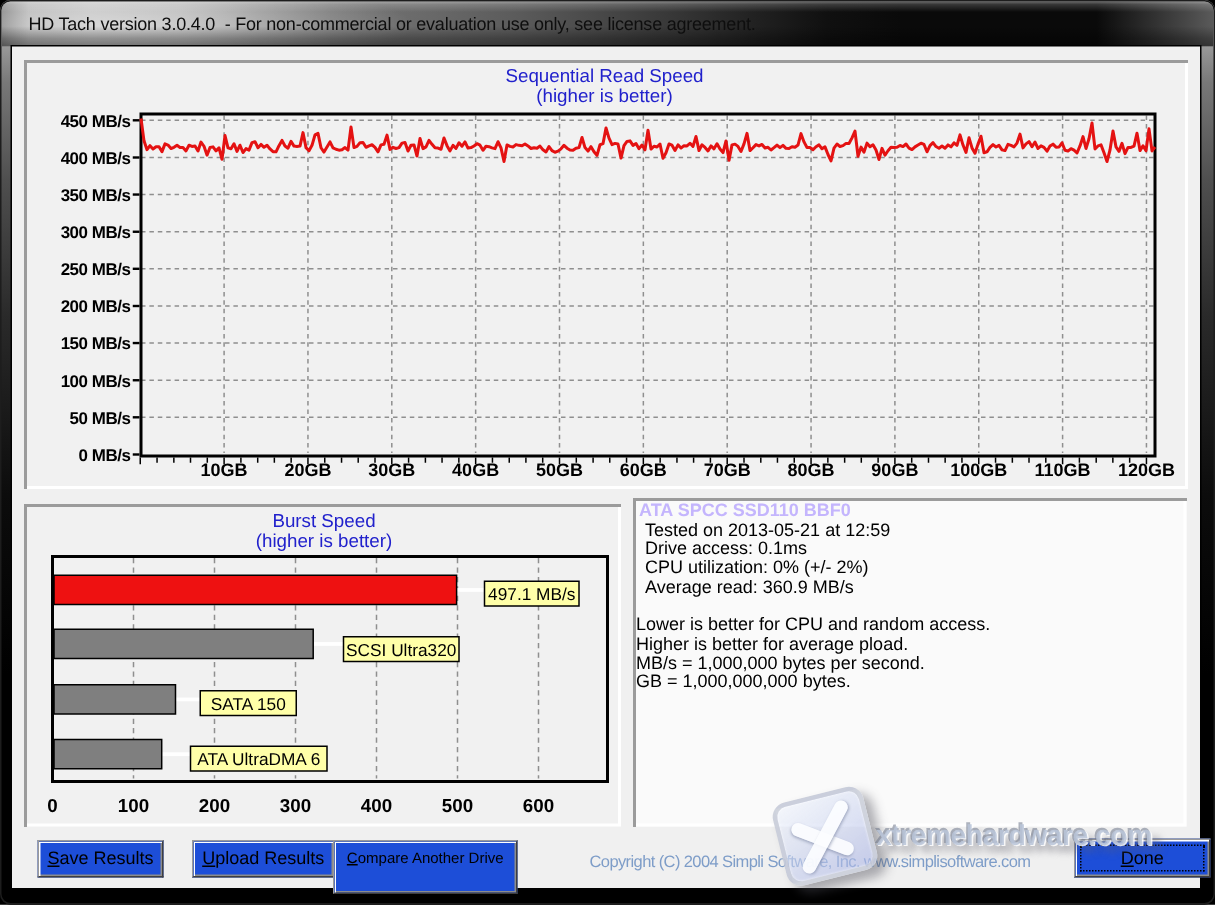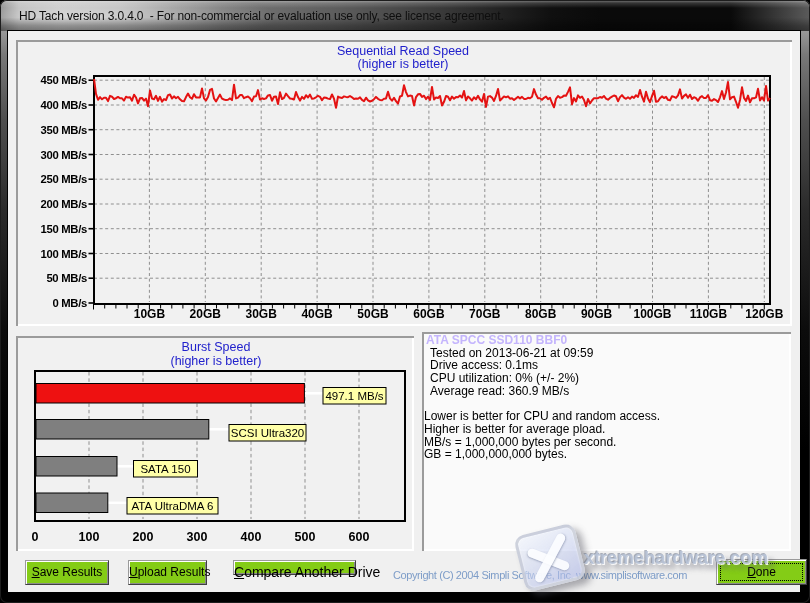--- a/index.html
+++ b/index.html
@@ -20,21 +20,21 @@
 .panel { position:absolute; background:#f1f1f1;
   box-shadow:inset 2px 2px 0 #9b9b9b, inset -2px -2px 0 #ffffff; }
 #p-top { left:16px; top:40px; width:776px; height:286px; }
 #p-burst { left:16px; top:336px; width:398px; height:215px; }
 #p-info { left:422px; top:332px; width:369px; height:219px; background:#fafafa; }
 #chartsvg { position:absolute; left:0; top:0; }
 .gr { stroke:#8f8f8f; stroke-width:1; stroke-dasharray:3,2.6; }
 .gr2 { stroke:#8f8f8f; stroke-width:1; stroke-dasharray:3.5,2.8; }
 #info { font-size:12px; color:#000; }
 .red { color:#c4b5fd; font-weight:bold; }
-.btn { position:absolute; background:#84cc16; border:1px solid;
+.btn { position:absolute; background:#1d4ed8; border:1px solid;
   border-color:#9a9a9a #3f3f3f #3f3f3f #9a9a9a;
   box-shadow:inset 1px 1px 0 #ffffff, inset -1px -1px 0 #8c8c8c;
   font-size:12px; color:#000; text-align:center; white-space:nowrap; }
 #copyright { position:absolute; left:393px; top:569px; font-size:11px; letter-spacing:-0.1px;
   color:#7e9dc8; white-space:nowrap; letter-spacing:-0.4px; }
 #wlogo { position:absolute; left:519px; top:529px; width:62px; height:57px;
   transform:rotate(-14deg); border-radius:10px; z-index:6;
   background:linear-gradient(155deg,rgba(240,244,252,.62) 0%,rgba(210,218,242,.58) 40%,rgba(168,178,228,.6) 100%);
   border:3px solid rgba(200,204,214,.8);
   box-shadow:5px 6px 7px rgba(80,80,92,.45), inset 0 0 2px rgba(255,255,255,.8); }
@@ -201,31 +201,31 @@
 <text x="143" y="541" font-size="12.5" font-weight="bold" fill="#000" text-anchor="middle">200</text>
 <text x="197" y="541" font-size="12.5" font-weight="bold" fill="#000" text-anchor="middle">300</text>
 <text x="251" y="541" font-size="12.5" font-weight="bold" fill="#000" text-anchor="middle">400</text>
 <text x="305" y="541" font-size="12.5" font-weight="bold" fill="#000" text-anchor="middle">500</text>
 <text x="359" y="541" font-size="12.5" font-weight="bold" fill="#000" text-anchor="middle">600</text>
 <text x="216" y="351" font-size="12.5" font-weight="normal" fill="#2121cc" text-anchor="middle">Burst Speed</text>
 <text x="216" y="364.5" font-size="12.5" font-weight="normal" fill="#2121cc" text-anchor="middle">(higher is better)</text>
 </svg>
 <div id="info">
 <div style="position:absolute;left:426px;top:333.0px;white-space:nowrap"><span class="red">ATA SPCC SSD110 BBF0</span></div>
-<div style="position:absolute;left:430px;top:345.7px;white-space:nowrap">Tested on 2013-06-21 at 09:59</div>
+<div style="position:absolute;left:430px;top:345.7px;white-space:nowrap">Tested on 2013-05-21 at 12:59</div>
 <div style="position:absolute;left:430px;top:358.4px;white-space:nowrap">Drive access: 0.1ms</div>
 <div style="position:absolute;left:430px;top:371.1px;white-space:nowrap">CPU utilization: 0% (+/- 2%)</div>
 <div style="position:absolute;left:430px;top:383.8px;white-space:nowrap">Average read: 360.9 MB/s</div>
 <div style="position:absolute;left:424px;top:409.2px;white-space:nowrap">Lower is better for CPU and random access.</div>
 <div style="position:absolute;left:424px;top:421.9px;white-space:nowrap">Higher is better for average pload.</div>
 <div style="position:absolute;left:424px;top:434.6px;white-space:nowrap">MB/s = 1,000,000 bytes per second.</div>
 <div style="position:absolute;left:424px;top:447.3px;white-space:nowrap">GB = 1,000,000,000 bytes.</div>
 </div>
 <div class="btn" style="left:25px;top:560px;width:84px;height:25px;line-height:23px"><u>S</u>ave Results</div>
-<div class="btn" style="left:128px;top:560px;width:79px;height:25px;line-height:23px"><u>U</u>pload Results</div>
-<div class="btn" style="left:233px;top:560px;width:123px;height:15px;line-height:23px;font-size:14px"><u>C</u>ompare Another Drive</div>
+<div class="btn" style="left:128px;top:560px;width:95px;height:25px;line-height:23px"><u>U</u>pload Results</div>
+<div class="btn" style="left:222px;top:560px;width:123px;height:36px;line-height:23px;font-size:10px"><u>C</u>ompare Another Drive</div>
 <div id="copyright">Copyright (C) 2004 Simpli Software, Inc. www.simplisoftware.com</div>
 <div id="wlogo">
   <div class="xbar" style="width:44px;height:9px;left:47%;top:52%;transform:translate(-50%,-50%) rotate(35deg)"></div>
   <div class="xbar" style="width:54px;height:9px;left:50%;top:50%;transform:translate(-50%,-50%) rotate(-48deg)"></div>
 </div>
 <div id="wtext">xtremehardware.com</div>
 <div class="btn" style="left:716px;top:559px;width:91px;height:26px;line-height:24px"><u>D</u>one<div style="position:absolute;left:3px;top:3px;right:3px;bottom:3px;border:1px dotted #000"></div></div>
 
 </body></html>

